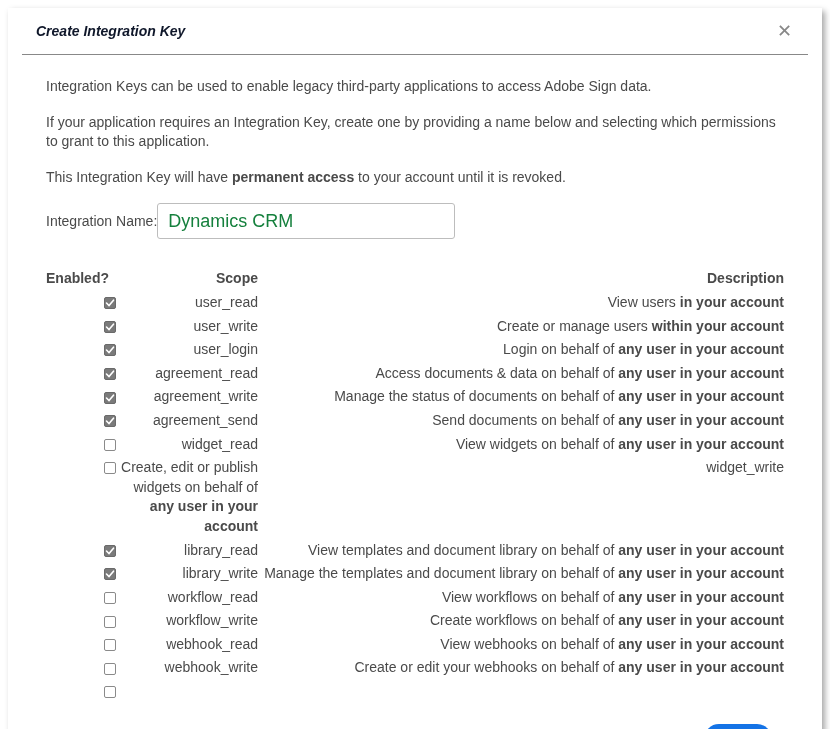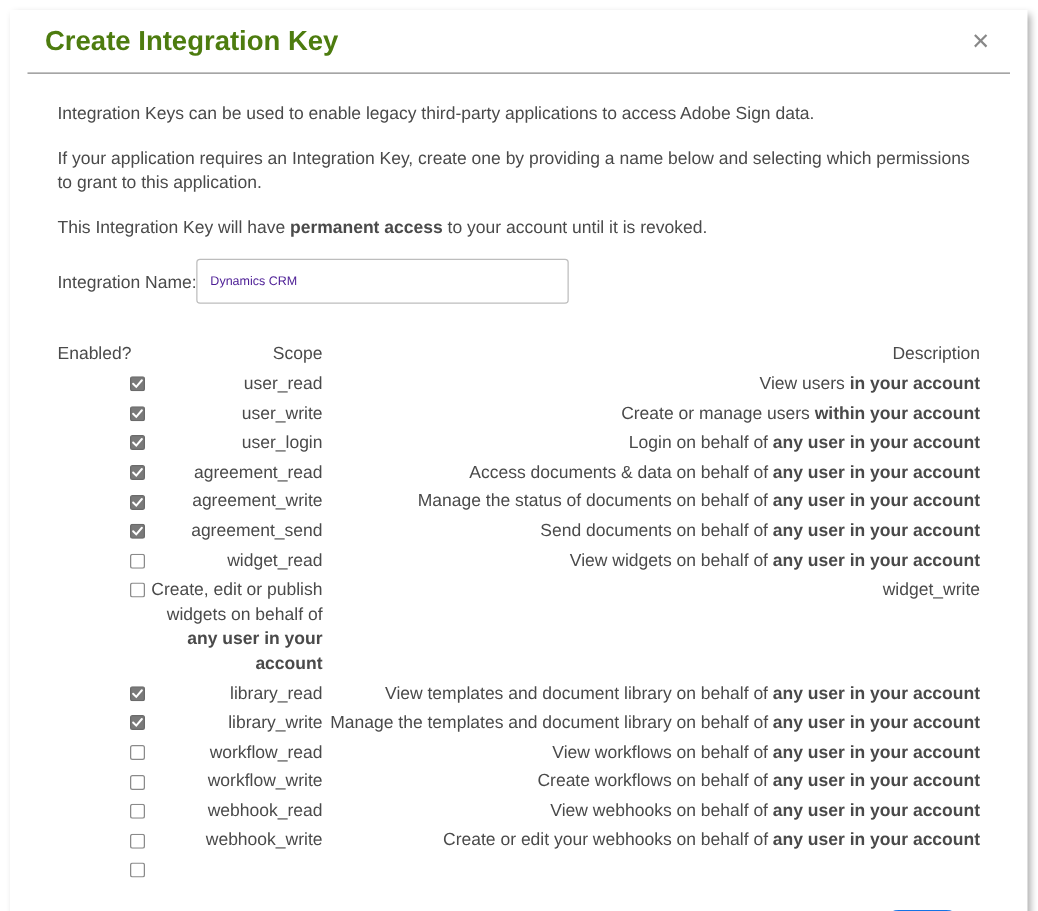--- a/index.html
+++ b/index.html
@@ -21,23 +21,24 @@
     }
     .dialog-header {
       display: flex;
       justify-content: space-between;
       align-items: center;
       padding: 12px 14px 12px 14px;
       border-bottom: 1px solid #888;
       margin: 0 14px;
     }
     .dialog-header h2 {
-      font-size: 22px;
+      font-size: 14px;
       font-weight: 700;
-      color: #4d7c0f;
+      color: #0f172a;
+      font-style: italic;
     }
     .close-btn {
       color: #888;
       font-size: 18px;
       cursor: pointer;
       line-height: 1;
       padding: 2px;
     }
     .dialog-body {
       padding: 22px 38px 25px 38px;
@@ -57,32 +58,32 @@
     }
     .name-row label {
       font-size: 14px;
     }
     .name-row input {
       width: 298px;
       height: 36px;
       padding: 4px 10px;
       border: 1px solid #bdbdbd;
       border-radius: 3px;
-      font-size: 10px;
-      color: #4c1d95;
+      font-size: 18px;
+      color: #15803d;
     }
     .perm-grid {
       display: grid;
       grid-template-columns: 70px 142px 1fr;
       row-gap: 0;
       column-gap: 0;
       font-size: 14px;
     }
     .perm-header {
-      font-weight: 400;
+      font-weight: 700;
       padding-bottom: 4px;
     }
     .perm-cell {
       padding: 2px 0;
       line-height: 1.4;
       text-align: right;
     }
     .perm-cell:first-child {
       text-align: center;
       padding-left: 12px;

